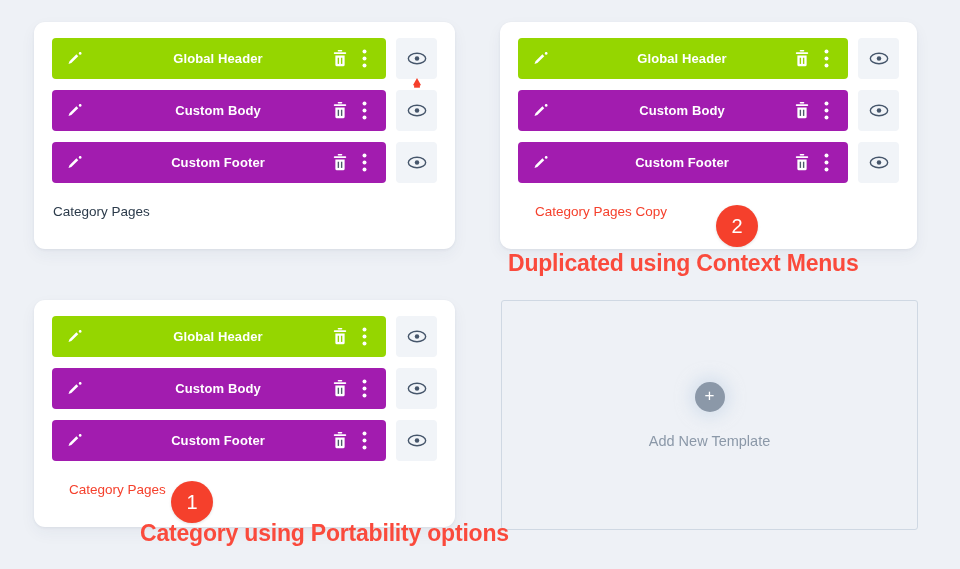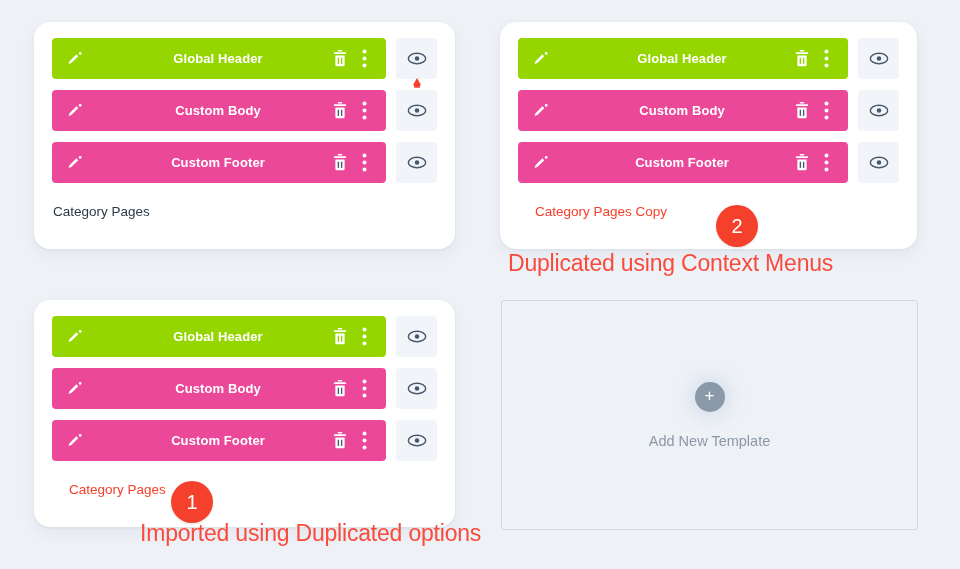--- a/index.html
+++ b/index.html
@@ -8,21 +8,21 @@
     background: #eef1f6;
     font-family: "Liberation Sans", sans-serif;
     overflow: hidden;
   }
   .stage { position: relative; width: 960px; height: 569px; }
 
   
   .tpl-card {
     position: absolute;
     background: #ffffff;
-    border-radius: 16px;
+    border-radius: 11px;
     box-shadow: 0 1px 3px rgba(40,60,90,.07), 0 6px 16px rgba(40,60,90,.05);
   }
   .tpl-card.c1 { left: 34px;  top: 22px;  width: 421px; height: 227px; }
   .tpl-card.c2 { left: 500px; top: 22px;  width: 417px; height: 227px; }
   .tpl-card.c3 { left: 34px;  top: 300px; width: 421px; height: 227px; }
 
   .rows { padding: 16px 18px 0 18px; }
 
   .row {
     display: flex;
@@ -32,21 +32,21 @@
   .bar {
     flex: 1;
     height: 41px;
     border-radius: 4px;
     display: flex;
     align-items: center;
     padding: 0 14px 0 12px;
     position: relative;
   }
   .bar.green { background: #95d600; }
-  .bar.slate { background: #ec4899; }
+  .bar.slate { background: #a21caf; }
 
   .bar-title {
     flex: 1;
     text-align: center;
     color: #ffffff;
     font-size: 13px;
     font-weight: bold;
     letter-spacing: .1px;
     padding-left: 26px;
   }
@@ -126,21 +126,21 @@
     font-weight: normal;
     box-shadow: 0 1px 3px rgba(0,0,0,.12);
   }
   .badge.b2 { left: 716px; top: 205px; }
   .badge.b1 { left: 171px; top: 481px; }
 
   .caption {
     position: absolute;
     color: #fa4a3c;
     font-size: 23px;
-    font-weight: normal;
+    font-weight: bold;
     letter-spacing: -.2px;
     white-space: nowrap;
   }
   .caption.cap2 { left: 508px; top: 250px; }
   .caption.cap1 { left: 140px; top: 520px; }
 </style>
 </head>
 <body>
 
 <div class="stage">
@@ -479,18 +479,18 @@
   </div>
 
   <div class="add-tpl">
     <div class="add-circle">
       <span class="plus">+</span>
     </div>
     <div class="add-tpl-label">Add New Template</div>
   </div>
 
   <div class="badge b1">1</div>
-  <div class="caption cap1">Imported using Duplicated options</div>
+  <div class="caption cap1">Category using Portability options</div>
 
   <div class="badge b2">2</div>
   <div class="caption cap2">Duplicated using Context Menus</div>
 
 </div>
 
 </body></html>

